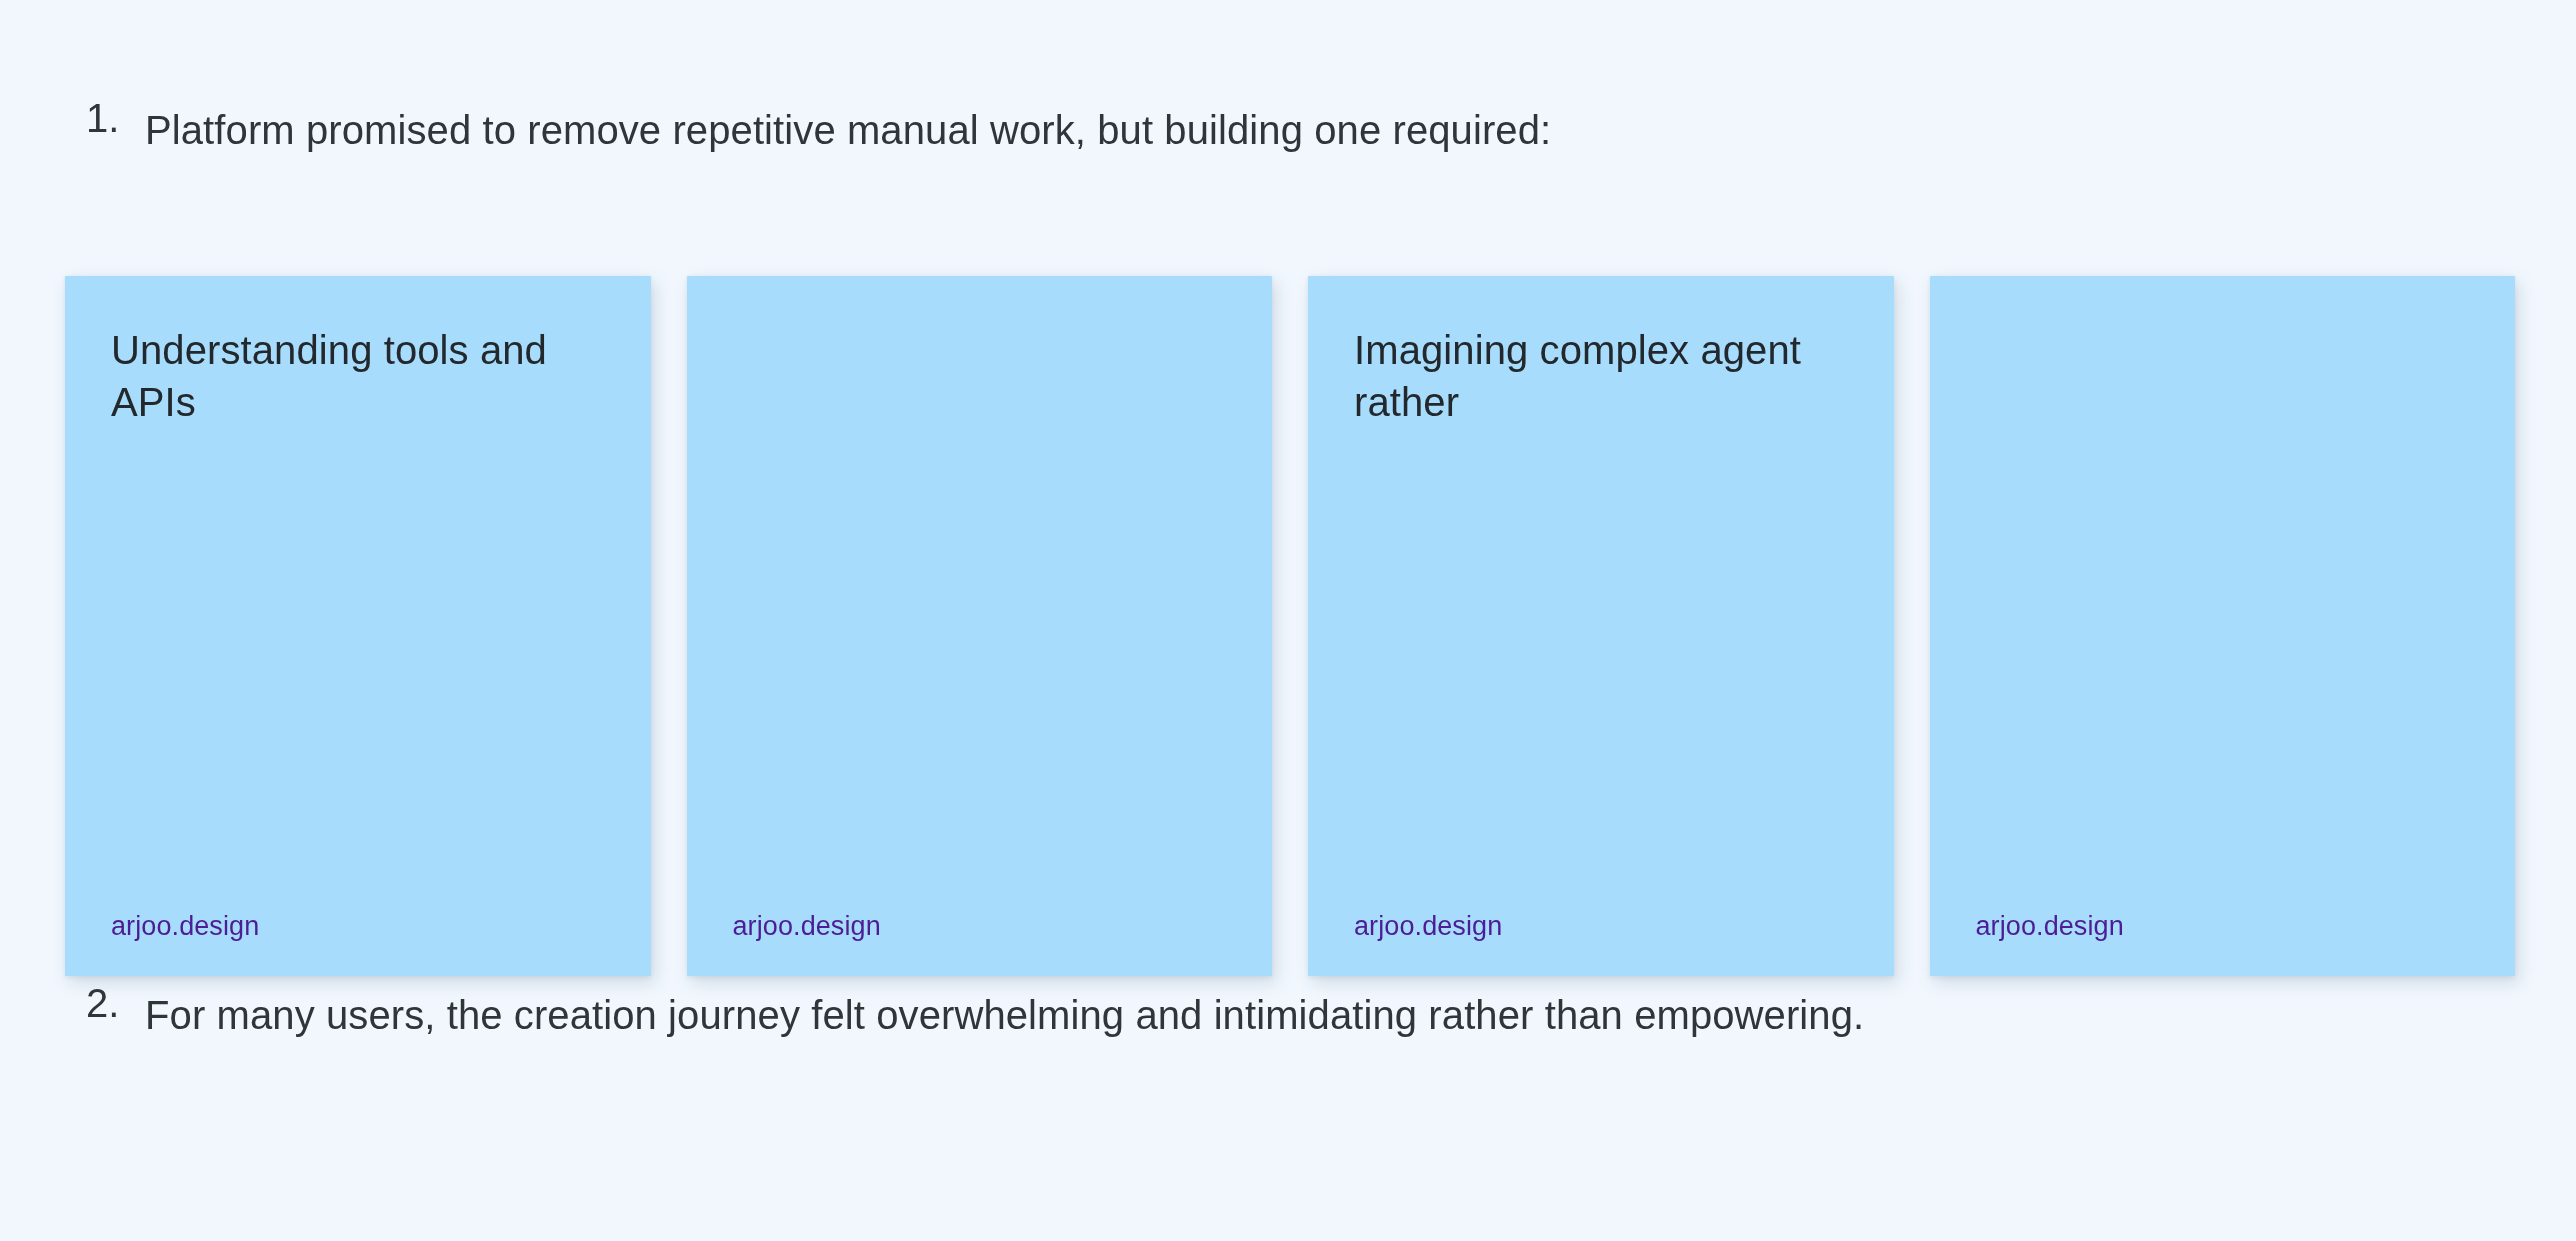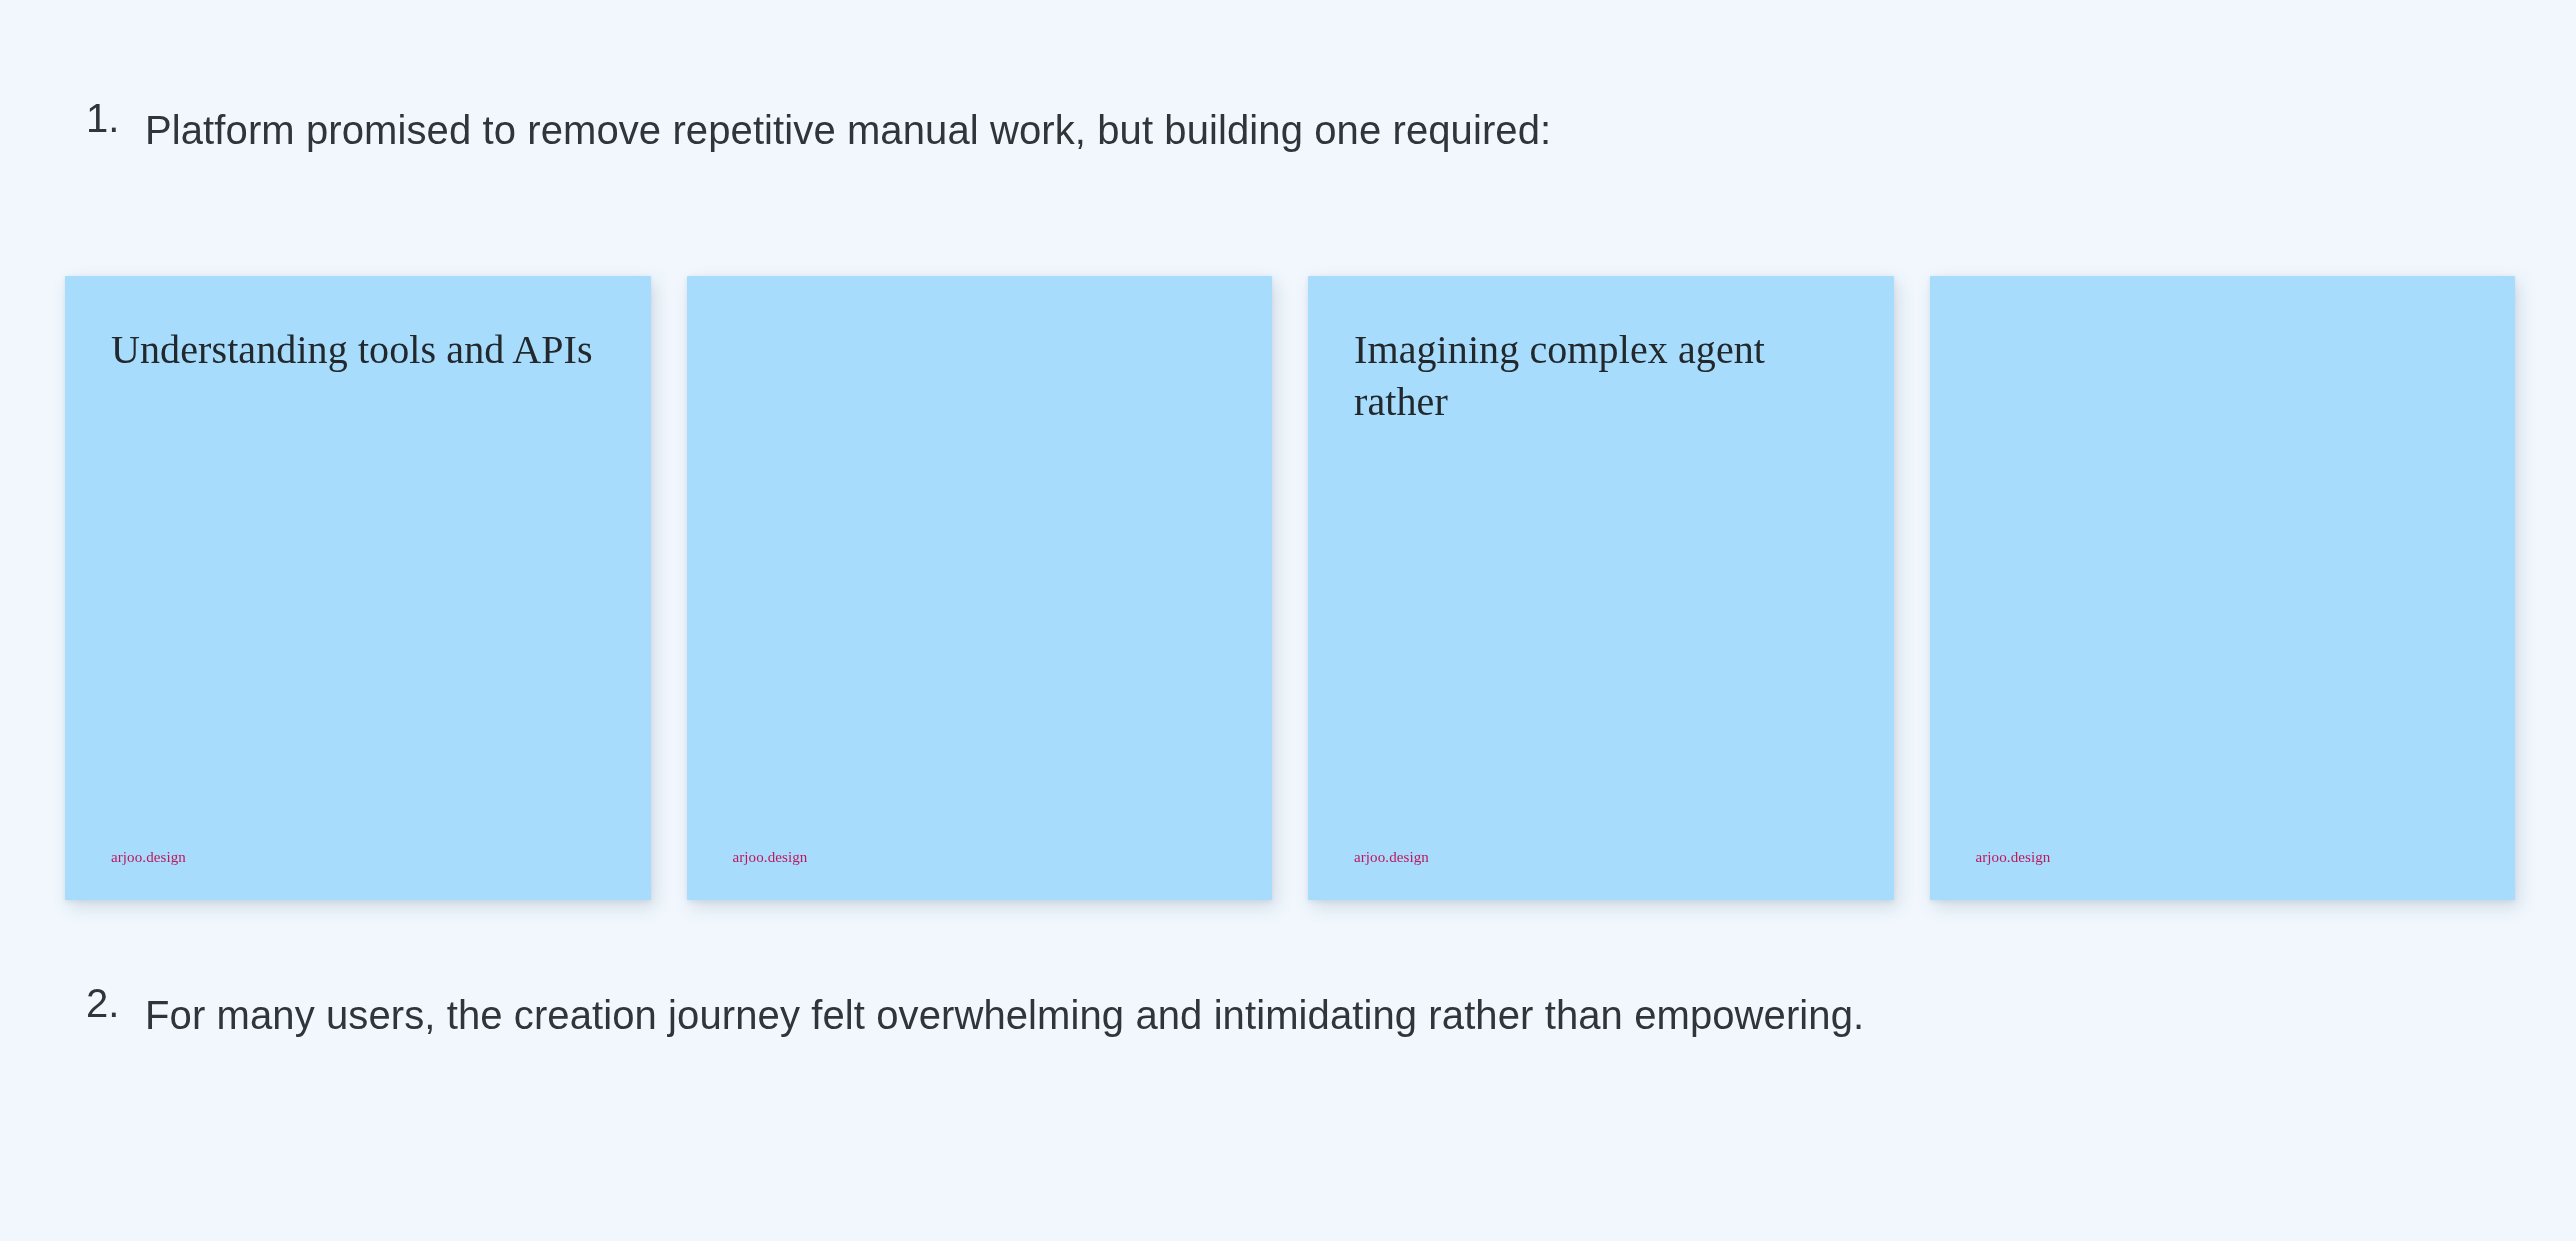--- a/index.html
+++ b/index.html
@@ -55,24 +55,23 @@
     top: 975px;
     width: 2077px;
   }
 
   
   .card-row {
     position: absolute;
     left: 65px;
     top: 276px;
     width: 2450px;
-    height: 624px;
+    height: 700px;
     display: flex;
     gap: 36px;
-    font-family: Liberation Serif, serif;
   }
 
   .card {
     position: relative;
     flex: 1 1 0;
     background: #a7dcfd;
     box-sizing: border-box;
     padding: 48px 46px 38px 46px;
     display: flex;
     flex-direction: column;
@@ -90,23 +89,23 @@
     font-weight: 400;
     letter-spacing: 0.1px;
     white-space: pre-line;
     margin: 0;
   }
 
   .card-footer {
     position: absolute;
     left: 46px;
     bottom: 34px;
-    font-size: 15px;
+    font-size: 27px;
     line-height: 1.2;
-    color: #be185d;
+    color: #4c1d95;
     letter-spacing: 0.1px;
   }
 </style>
 </head>
 <body>
 
 <div class="page">
 
   <div class="list-item" id="item-1">
     <span class="list-marker">1.</span>

